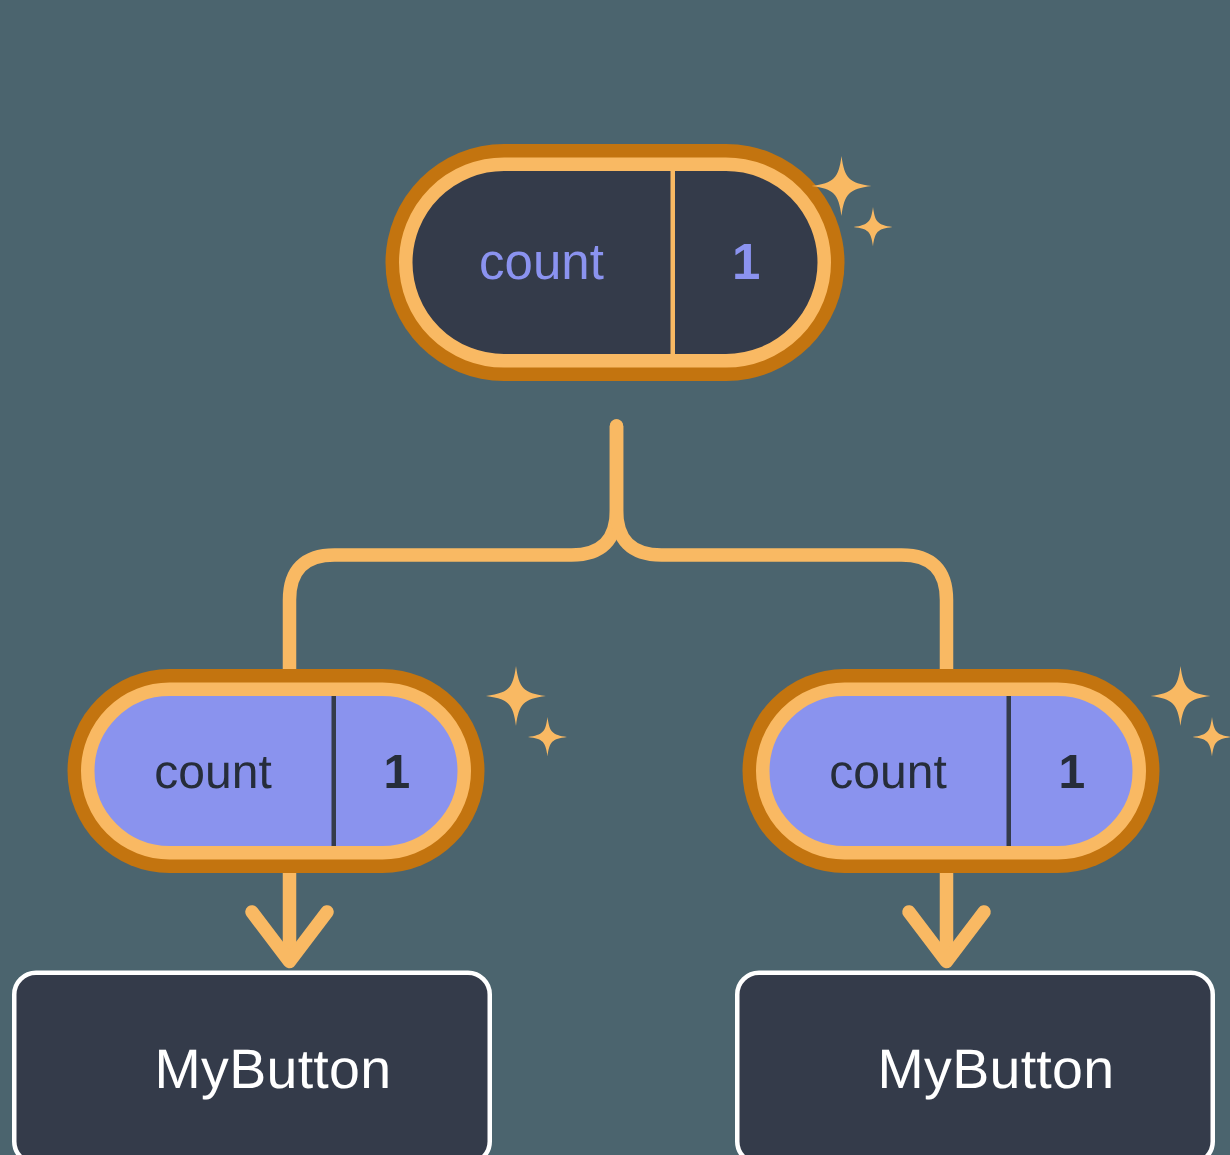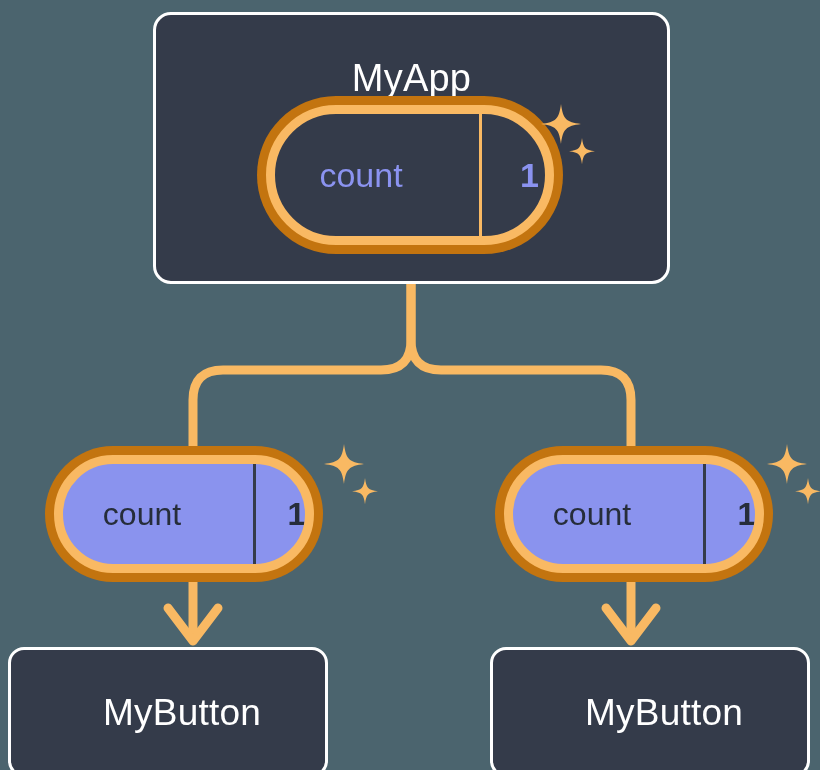--- a/index.html
+++ b/index.html
@@ -71,21 +71,20 @@
   .pill {
     position: relative;
     box-sizing: border-box;
     border-radius: 999px;
     display: flex;
     align-items: stretch;
     
     border: 9px solid #f9b963;
     box-shadow: 0 0 0 9px #c3740f;
     overflow: hidden;
-    gap: 32px;
   }
   .pill-cell {
     display: flex;
     align-items: center;
     justify-content: center;
     box-sizing: border-box;
     line-height: 1;
     white-space: nowrap;
   }
   .pill-key { flex: 0 0 auto; }
@@ -132,23 +131,20 @@
     <path d="M 411 284 L 411 340 Q 411 370 381 370 L 223 370 Q 193 370 193 400 L 193 455" fill="none" stroke="#f9b963" stroke-width="9" stroke-linecap="round" stroke-linejoin="round"></path>
     <path d="M 411 284 L 411 340 Q 411 370 441 370 L 601 370 Q 631 370 631 400 L 631 455" fill="none" stroke="#f9b963" stroke-width="9" stroke-linecap="round" stroke-linejoin="round"></path>
 
     <line x1="193" y1="573" x2="193" y2="634" stroke="#f9b963" stroke-width="9" stroke-linecap="butt"></line>
     <polyline points="168,608 193,641 218,608" fill="none" stroke="#f9b963" stroke-width="9" stroke-linecap="round" stroke-linejoin="round"></polyline>
 
     <line x1="631" y1="573" x2="631" y2="634" stroke="#f9b963" stroke-width="9" stroke-linecap="butt"></line>
     <polyline points="606,608 631,641 656,608" fill="none" stroke="#f9b963" stroke-width="9" stroke-linecap="round" stroke-linejoin="round"></polyline>
   </svg>
 
-  <div class="card" id="card-myapp">
-    <div class="card-title">MyApp</div>
-  </div>
 
   <div class="pill-wrap" id="pill-myapp-wrap">
     <div class="pill" id="pill-myapp">
       <div class="pill-cell pill-key">count</div>
       <div class="pill-cell pill-val">1</div>
     </div>
   </div>
 
   <svg class="sparkle-group" id="sparkle-myapp" width="60" height="75" viewBox="0 0 60 75">
     <path d="M24 4 C26 19 29 22 44 24 C29 26 26 29 24 44 C22 29 19 26 4 24 C19 22 22 19 24 4 Z" fill="#f9b963"></path>

